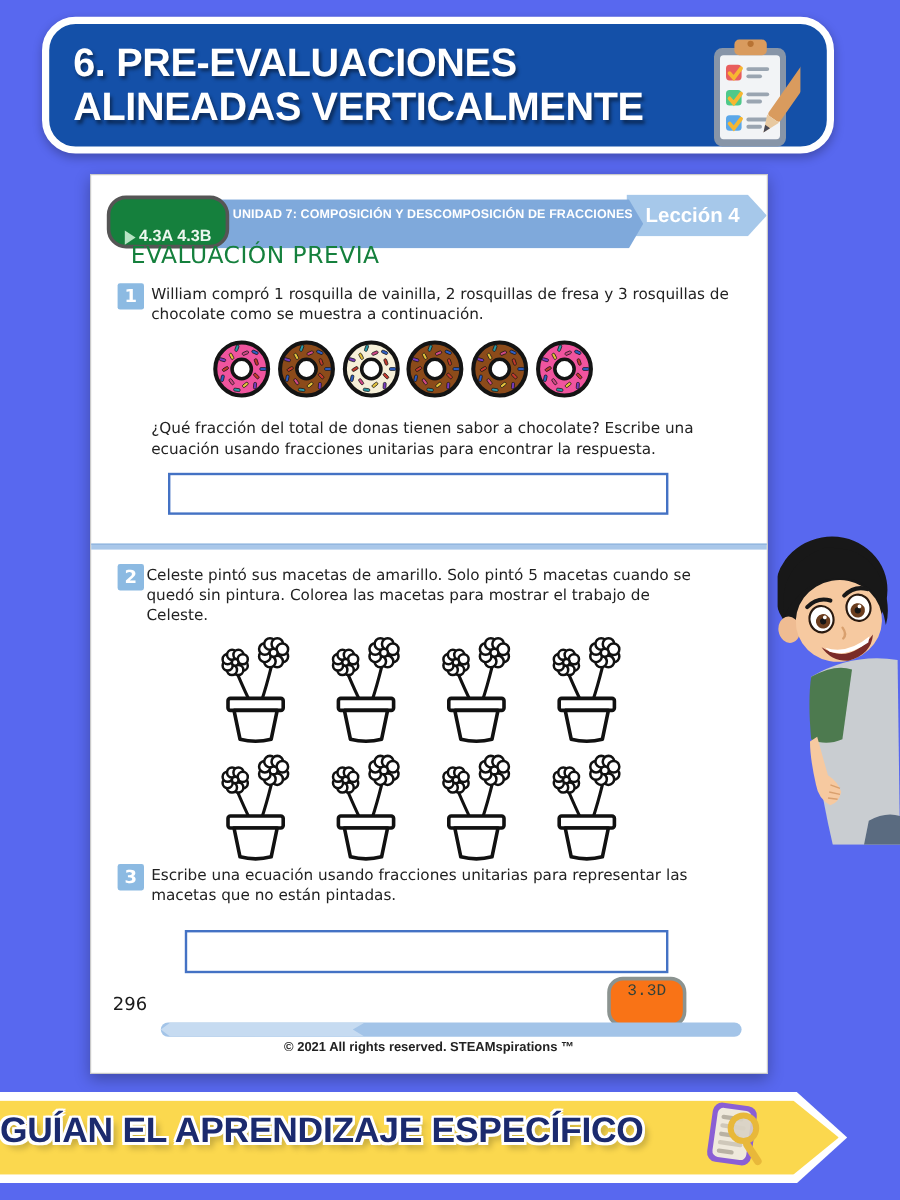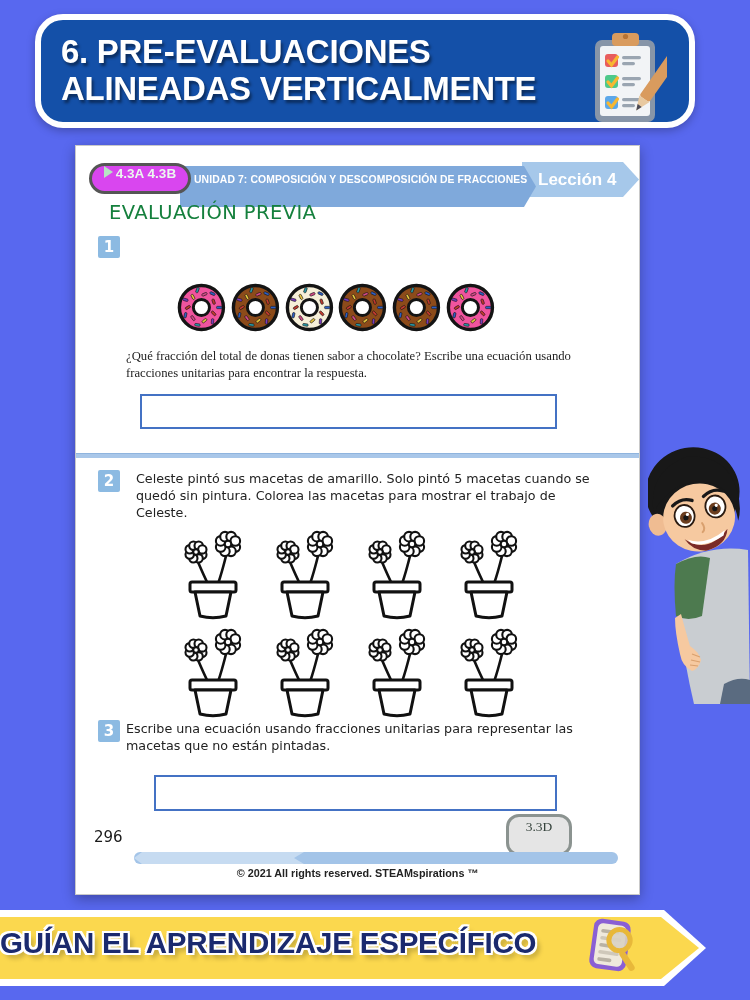--- a/index.html
+++ b/index.html
@@ -22,23 +22,23 @@
   
   .ribbon-leccion{ position:absolute; left:446px; top:16px; width:117px; height:35px;
     background:#A6C8EA; color:#fff; font-family:"Liberation Sans",sans-serif; font-weight:700;
     font-size:17px; line-height:35px; padding-left:16px;
     clip-path:polygon(0 0, calc(100% - 16px) 0, 100% 50%, calc(100% - 16px) 100%, 0 100%); }
   .ribbon-unit{ position:absolute; left:104px; top:20px; width:356px; height:41px;
     background:#7FA9DB; color:#fff; font-family:"Liberation Sans",sans-serif; font-weight:700;
     font-size:10.4px; line-height:27px; padding-left:14px; letter-spacing:0.1px;
     clip-path:polygon(0 0, calc(100% - 12px) 0, 100% 50%, calc(100% - 12px) 100%, 0 100%);
     white-space:nowrap; }
-  .standards-pill{ position:absolute; left:13px; top:17px; width:102px; height:31px;
-    background:#d946ef; border:3px solid #555; border-radius:16px;
-    display:flex; align-items:flex-start; justify-content:center; gap:3px; }
+  .standards-pill{ position:absolute; left:13px; top:17px; width:102px; height:44px;
+    background:#15803d; border:3px solid #555; border-radius:16px;
+    display:flex; align-items:flex-end; justify-content:center; gap:3px; }
   .standards-pill .tri{ width:0; height:0; border-top:6px solid transparent; border-bottom:6px solid transparent;
     border-left:9px solid #B7E3C3; }
   .standards-pill .txt{ color:#ECF7EF; font-family:"Liberation Sans",sans-serif;
     font-weight:700; font-size:13.5px; white-space:nowrap; }
 
   .ws-title{ position:absolute; left:33px; top:55px; font-size:19.5px; color:#15803d; letter-spacing:0.4px; }
 
   .qnum{ position:absolute; width:22px; height:22px; background:#8CBAE2; color:#fff;
     font-size:15px; font-weight:700; text-align:center; line-height:22px; border-radius:2px; }
   .qtext{ position:absolute; font-size:12.7px; color:#222; line-height:1.34; }
@@ -48,22 +48,22 @@
   .answer-box{ position:absolute; height:35px; background:#fff; border:2px solid #4472C4;
     font-size:14px; padding:0 8px; outline:none; }
 
   .divider{ position:absolute; left:0; right:0; top:307px; height:5px; background:#A9C7E9;
     border-top:1px solid #8FB4DE; }
 
   .pot-row{ position:absolute; left:98px; width:354px; display:flex; justify-content:space-between; }
   .pot{ width:78px; height:96px; }
 
   .std-badge{ position:absolute; left:430px; top:668px; width:66px; height:42px;
-    background:#e5e5e5; border:3px solid #8B9390; border-radius:13px;
-    font-family:Liberation Serif, serif; font-size:13.5px; font-weight:400; color:#33413a;
+    background:#f97316; border:3px solid #8B9390; border-radius:13px;
+    font-family:Liberation Mono, monospace; font-size:13.5px; font-weight:400; color:#33413a;
     text-align:center; line-height:20px; }
 
   .footer-bar{ position:absolute; left:58px; top:706px; width:484px; height:12px;
     background:#A3C4E8; border-radius:6px; overflow:hidden; }
   .footer-bar .lighter{ position:absolute; left:0; top:0; width:170px; height:12px; background:#C6DBF1;
     clip-path:polygon(8px 0, 100% 0, calc(100% - 10px) 50%, 100% 100%, 8px 100%, 0 50%); }
   .page-number{ position:absolute; left:18px; top:682px; font-size:15px; color:#1a1a1a; }
   .copyright{ position:absolute; left:0; top:721px; width:100%; text-align:center;
     font-family:"Liberation Sans",sans-serif; font-size:10.8px; font-weight:700; color:#222; }
 
@@ -123,20 +123,21 @@
   <div class="ribbon-leccion">Lección 4</div>
   <div class="ribbon-unit">UNIDAD 7: COMPOSICIÓN Y DESCOMPOSICIÓN DE FRACCIONES</div>
   <div class="standards-pill">
     <span class="tri"></span>
     <span class="txt">4.3A 4.3B</span>
   </div>
 
   <div class="ws-title">EVALUACIÓN PREVIA</div>
 
   <div class="qnum" style="left:22px; top:90px;">1</div>
+  <div class="qtext" style="left:50px; top:90px; width:482px;">William compró 1 rosquilla de vainilla, 2 rosquillas de fresa y 3 rosquillas de chocolate como se muestra a continuación.</div>
 
   <div class="donut-row">
       <svg width="51" height="51" viewBox="0 0 60 60">
         <circle cx="30" cy="30" r="26" fill="#F0549E" stroke="#141414" stroke-width="4"></circle>
         <rect x="47.8" y="28.6" width="6.4" height="2.8" rx="1.2" fill="#2E5FC4" stroke="#141414" stroke-width="0.7" transform="rotate(0 51.0 30.0)"></rect>
         <rect x="41.2" y="35.5" width="6.4" height="2.8" rx="1.2" fill="#C23A2E" stroke="#141414" stroke-width="0.7" transform="rotate(47 44.4 36.9)"></rect>
         <rect x="39.9" y="45.0" width="6.4" height="2.8" rx="1.2" fill="#7A3BBF" stroke="#141414" stroke-width="0.7" transform="rotate(94 43.1 46.4)"></rect>
         <rect x="30.4" y="44.2" width="6.4" height="2.8" rx="1.2" fill="#E3C23C" stroke="#141414" stroke-width="0.7" transform="rotate(141 33.6 45.6)"></rect>
         <rect x="22.1" y="49.1" width="6.4" height="2.8" rx="1.2" fill="#2A9AA8" stroke="#141414" stroke-width="0.7" transform="rotate(8 25.3 50.5)"></rect>
         <rect x="16.8" y="41.1" width="6.4" height="2.8" rx="1.2" fill="#D14A86" stroke="#141414" stroke-width="0.7" transform="rotate(55 20.0 42.5)"></rect>
@@ -235,27 +236,27 @@
         <rect x="7.9" y="19.5" width="6.4" height="2.8" rx="1.2" fill="#7A3BBF" stroke="#141414" stroke-width="0.7" transform="rotate(16 11.1 20.9)"></rect>
         <rect x="16.8" y="16.1" width="6.4" height="2.8" rx="1.2" fill="#E3C23C" stroke="#141414" stroke-width="0.7" transform="rotate(63 20.0 17.5)"></rect>
         <rect x="22.1" y="8.1" width="6.4" height="2.8" rx="1.2" fill="#2A9AA8" stroke="#141414" stroke-width="0.7" transform="rotate(110 25.3 9.5)"></rect>
         <rect x="30.4" y="13.0" width="6.4" height="2.8" rx="1.2" fill="#D14A86" stroke="#141414" stroke-width="0.7" transform="rotate(157 33.6 14.4)"></rect>
         <rect x="39.9" y="12.2" width="6.4" height="2.8" rx="1.2" fill="#2E5FC4" stroke="#141414" stroke-width="0.7" transform="rotate(24 43.1 13.6)"></rect>
         <rect x="41.2" y="21.7" width="6.4" height="2.8" rx="1.2" fill="#C23A2E" stroke="#141414" stroke-width="0.7" transform="rotate(71 44.4 23.1)"></rect>
         <circle cx="30" cy="30" r="9.5" fill="#fff" stroke="#141414" stroke-width="3.5"></circle>
       </svg>
     </div>
 
-  <div class="qtext" style="left:50px; top:202px; width:478px;font-family:Liberation Serif, serif;">¿Qué fracción del total de donas tienen sabor a chocolate? Escribe una ecuación usando fracciones unitarias para encontrar la respuesta.</div>
+  <div class="qtext" style="left:50px; top:202px; width:478px;">¿Qué fracción del total de donas tienen sabor a chocolate? Escribe una ecuación usando fracciones unitarias para encontrar la respuesta.</div>
   <input class="answer-box" style="left: 64px; top: 248px; width: 417px;" type="text" placeholder="">
 
   <div class="divider"></div>
 
   <div class="qnum" style="left:22px; top:324px;">2</div>
-  <div class="qtext" style="left:60px; top:324px; width:472px;">Celeste pintó sus macetas de amarillo. Solo pintó 5 macetas cuando se quedó sin pintura. Colorea las macetas para mostrar el trabajo de Celeste.</div>
+  <div class="qtext" style="left:46px; top:324px; width:472px;">Celeste pintó sus macetas de amarillo. Solo pintó 5 macetas cuando se quedó sin pintura. Colorea las macetas para mostrar el trabajo de Celeste.</div>
 
   <div class="pot-row" style="top:380px;">
       <div class="pot"><svg width="78" height="96" viewBox="0 0 78 96">
       <path d="M24,36 Q30,50 34,58" fill="none" stroke="#111" stroke-width="2.6"></path>
       <path d="M52,30 Q48,46 44,58" fill="none" stroke="#111" stroke-width="2.6"></path>
       <circle cx="28.3" cy="28.7" r="4.2" fill="#fff" stroke="#111" stroke-width="2.1"></circle>
           <circle cx="24.6" cy="32.3" r="4.2" fill="#fff" stroke="#111" stroke-width="2.1"></circle>
           <circle cx="19.3" cy="32.3" r="4.2" fill="#fff" stroke="#111" stroke-width="2.1"></circle>
           <circle cx="15.7" cy="28.6" r="4.2" fill="#fff" stroke="#111" stroke-width="2.1"></circle>
           <circle cx="15.7" cy="23.3" r="4.2" fill="#fff" stroke="#111" stroke-width="2.1"></circle>

